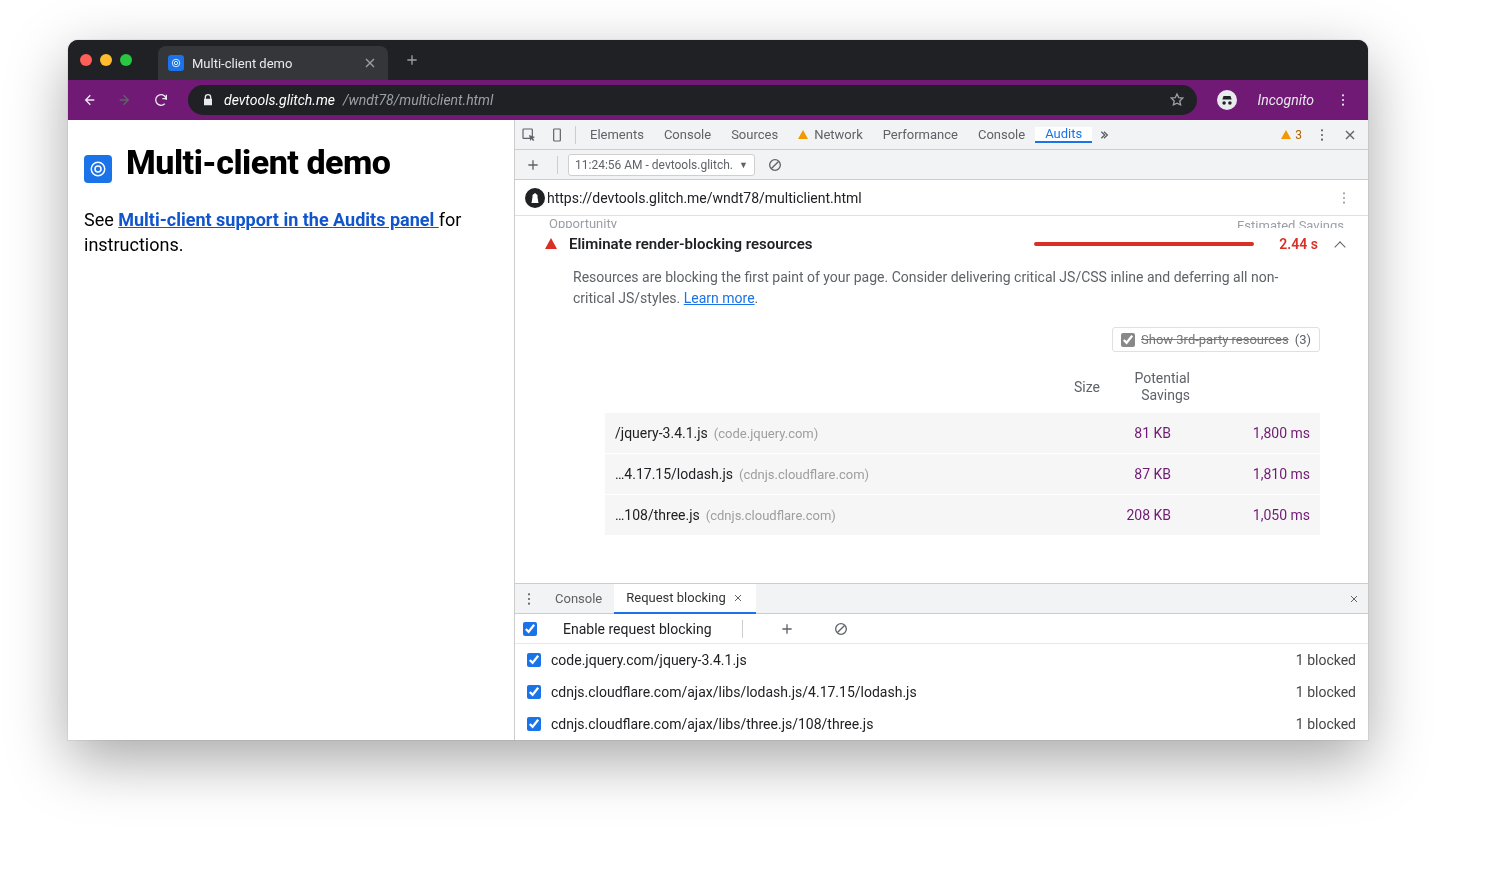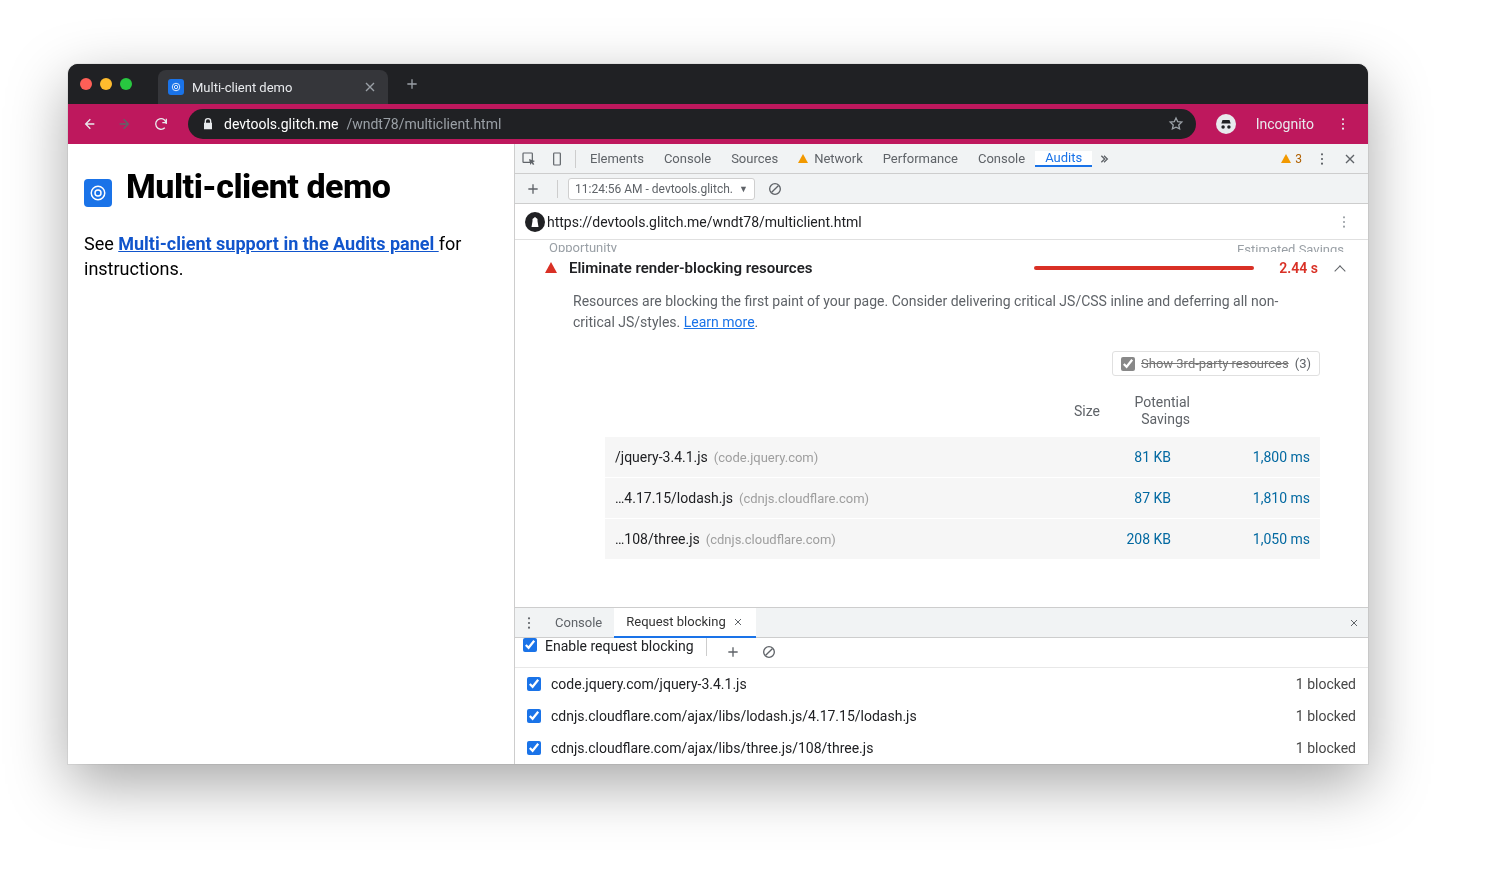--- a/index.html
+++ b/index.html
@@ -1,27 +1,27 @@
 <!DOCTYPE html>
 <html><head>
 <meta charset="utf-8">
 <style>
   * { box-sizing: border-box; margin: 0; padding: 0; }
   html, body { width: 1500px; height: 879px; background: #fff; font-family: -apple-system, BlinkMacSystemFont, "Segoe UI", Roboto, Helvetica, Arial, sans-serif; }
-  .frame { position: absolute; left: 68px; top: 64px; width: 1300px; height: 700px; background: #202124; box-shadow: 0 20px 60px rgba(0,0,0,.35), 0 0 0 1px rgba(0,0,0,.05); border-radius: 10px 10px 0 0; overflow: hidden; display: flex; flex-direction: column; }
+  .frame { position: absolute; left: 68px; top: 40px; width: 1300px; height: 700px; background: #202124; box-shadow: 0 20px 60px rgba(0,0,0,.35), 0 0 0 1px rgba(0,0,0,.05); border-radius: 10px 10px 0 0; overflow: hidden; display: flex; flex-direction: column; }
   
   .titlebar { height: 40px; background: #202124; display: flex; align-items: center; padding-left: 12px; }
   .tlight { width: 12px; height: 12px; border-radius: 50%; margin-right: 8px; }
   .tl-red { background: #ff5f57; } .tl-yel { background: #febc2e; } .tl-grn { background: #28c840; }
   .tab { margin-left: 18px; height: 34px; background: #35363a; border-radius: 8px 8px 0 0; display: flex; align-items: center; padding: 0 10px; gap: 8px; color: #e8eaed; font-size: 13px; min-width: 230px; position: relative; top: 3px;}
   .tab .favicon { width:16px; height:16px; background:#1a73e8; border-radius:3px; display:flex; align-items:center; justify-content:center; }
   .tab .favicon svg { width:10px; height:10px; }
   .tab .x { margin-left: auto; width:16px; height:16px; display:flex; align-items:center; justify-content:center; color:#9aa0a6; }
   .newtab { margin-left: 10px; color:#9aa0a6; width:28px; height:28px; display:flex; align-items:center; justify-content:center; border-radius:50%; }
-  .addrbar { height: 40px; background: #be185d; display: flex; align-items: center; padding: 0 10px 0 6px; gap: 6px; }
+  .addrbar { height: 40px; background: #701a75; display: flex; align-items: center; padding: 0 10px 0 6px; gap: 6px; font-style: italic; }
   .ibtn { width: 30px; height: 30px; display:flex; align-items:center; justify-content:center; color:#9aa0a6; border-radius:50%; }
   .ibtn.disabled { color:#5f6368; }
   .omnibox { flex:1; height:30px; background:#202124; border-radius:16px; display:flex; align-items:center; padding:0 12px; color:#e8eaed; font-size:14px; gap:8px; margin: 0 6px;}
   .omnibox .lock { color:#9aa0a6; }
   .omnibox .host { color:#fff; }
   .omnibox .path { color:#9aa0a6; }
   .omnibox .star { margin-left:auto; color:#9aa0a6; }
   .incog { display:flex; align-items:center; gap:20px; color:#e8eaed; font-size:14px; padding:0 8px; }
   .incog .badge { width:20px; height:20px; background:#e8eaed; border-radius:50%; display:flex; align-items:center; justify-content:center; color:#202124; }
   
@@ -60,29 +60,29 @@
   .audit-desc a{ color:#1a73e8; text-decoration:underline;}
   .thirdparty { margin: 8px 24px 10px auto; border:1px solid #e0e0e0; border-radius:3px; padding:4px 8px; font-size:13px; color:#5f6368; display:flex; align-items:center; gap:6px; width:fit-content; float:right;}
   .thirdparty .lbl{ text-decoration: line-through; color:#757575;}
   .tbl { clear:both; margin: 6px 24px 0 60px; font-size:14px; color:#202124; }
   .tbl .hdr, .tbl .row { display:grid; grid-template-columns: 1fr 90px 120px; align-items:center; }
   .tbl .hdr { color:#5f6368; padding: 8px 10px; }
   .tbl .hdr .c-sav { text-align:right; line-height:1.2;}
   .tbl .hdr .c-size { text-align:right;}
   .tbl .row { background:#f6f6f6; border-top:1px solid #fff; padding:12px 10px;gap:19px; }
   .tbl .row .dom { color:#9e9e9e; font-size:13px; margin-left:6px;}
-  .tbl .row .c-size, .tbl .row .c-sav { text-align:right; color:#0369a1;}
+  .tbl .row .c-size, .tbl .row .c-sav { text-align:right; color:#701a75;}
   
   .drawer { border-top:1px solid #cdcdcd; background:#f1f3f4; display:flex; flex-direction:column; }
   .drawer-tabs { height:30px; display:flex; align-items:center; font-size:13px; color:#5f6368; border-bottom:1px solid #cdcdcd; }
   .drawer-tab { padding:0 12px; height:30px; display:flex; align-items:center; gap:6px;}
   .drawer-tab.active { background:#fff; color:#333; border-bottom:2px solid #1a73e8; }
   .drawer-tab .x{ color:#5f6368;}
   .drawer-close{ margin-left:auto; padding:0 8px; color:#5f6368;}
-  .dr-toolbar { height:30px; background:#fff; border-bottom:1px solid #e8e8e8; display:flex; padding:0 8px; gap:8px; font-size:14px; color:#202124;}
+  .dr-toolbar { height:30px; background:#fff; border-bottom:1px solid #e8e8e8; display:flex; align-items:center; padding:0 8px; gap:26px; font-size:14px; color:#202124;}
   .chk { width:14px; height:14px; accent-color:#1a73e8; }
   .dr-list { background:#fff; }
   .dr-item { display:flex; align-items:center; padding:8px 12px; font-size:14px; color:#202124; gap:10px; border-bottom:0;}
   .dr-item .status { margin-left:auto; color:#474747; }
   svg { display:block; }
   .ic { width:16px; height:16px; }
   .chevup::after{ content:''; display:inline-block; width:7px; height:7px; border-right:1.5px solid #5f6368; border-bottom:1.5px solid #5f6368; transform:rotate(-135deg); margin-left:6px; position:relative; top:2px;}
 </style>
 </head>
 <body>

